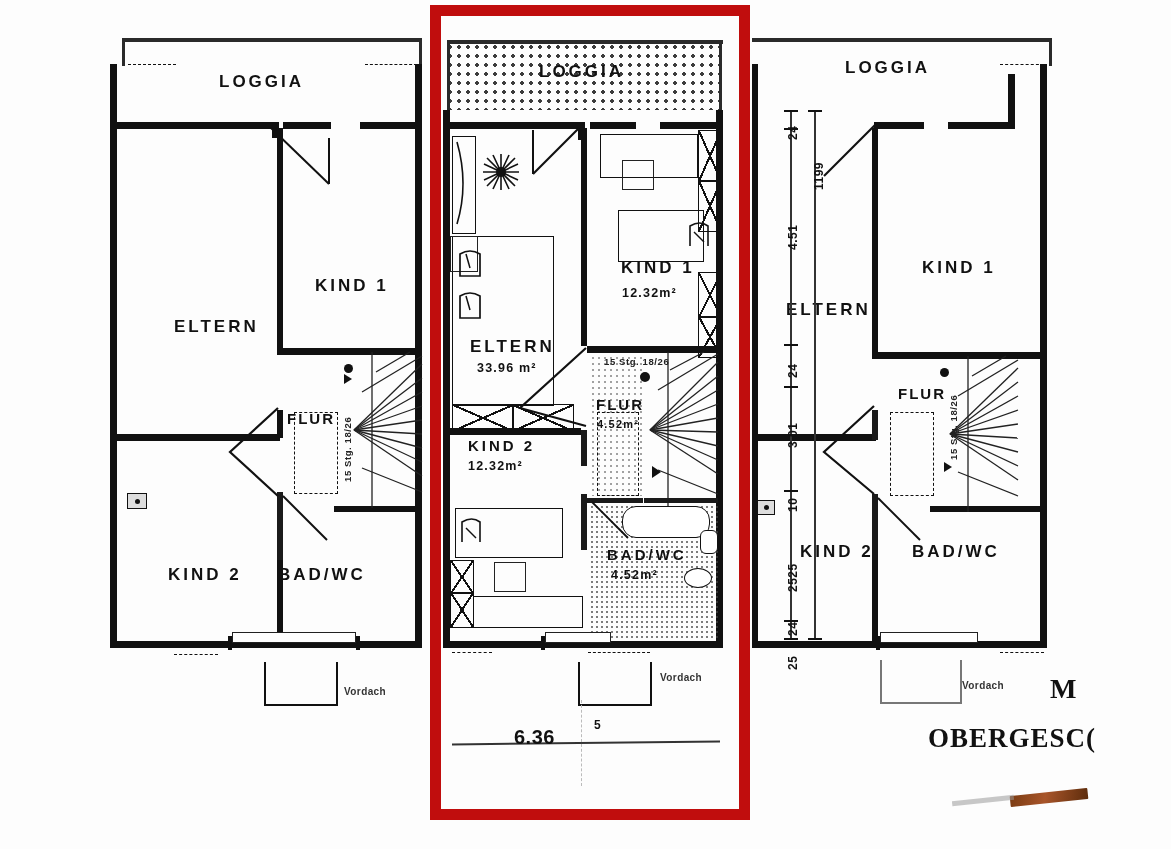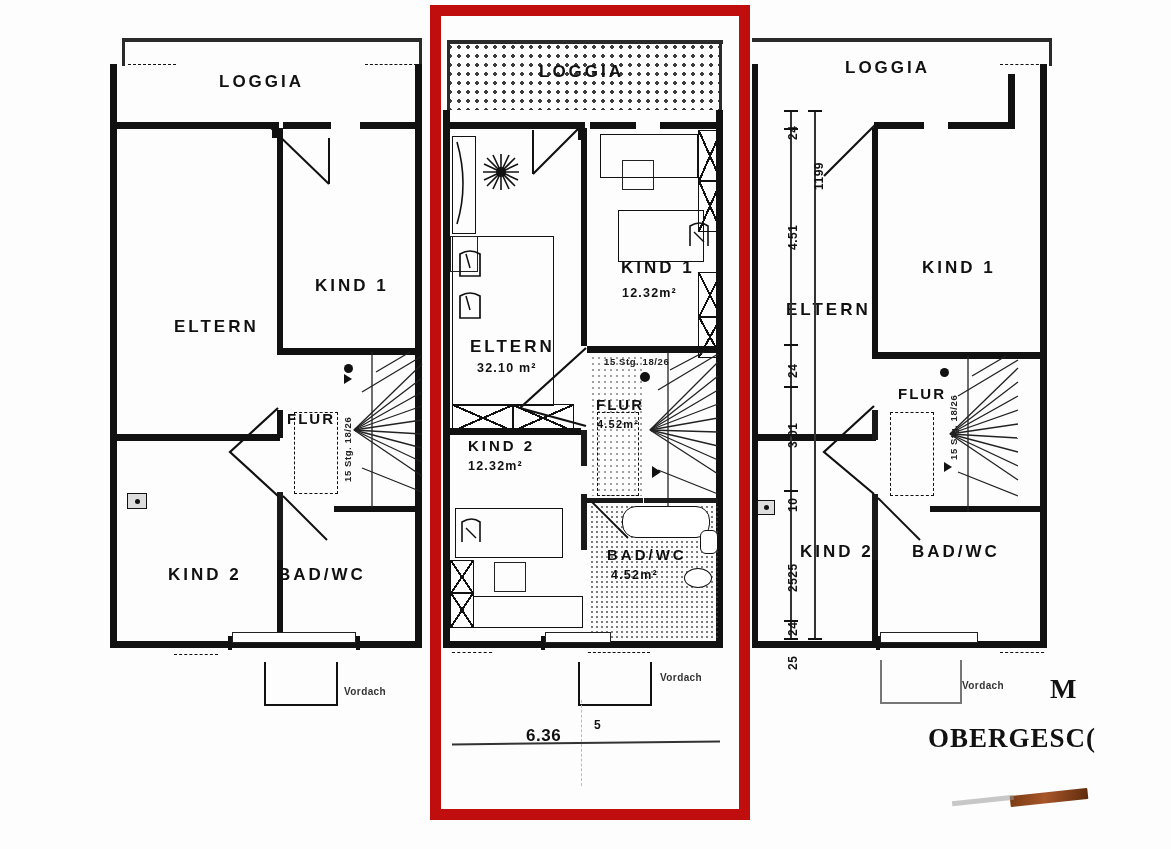--- a/index.html
+++ b/index.html
@@ -315,21 +315,21 @@
     <div class="wall" style="left:541px;top:636px;width:4px;height:14px;"></div>
     <div class="furn-thin" style="left:545px;top:632px;width:64px;height:9px;background:#fff;"></div>
     <div style="position:absolute;left:578px;top:662px;width:70px;height:42px;border:2px solid #111;border-top:none;"></div>
     <div class="dashline" style="left:452px;top:652px;width:40px;"></div>
     <div class="dashline" style="left:588px;top:652px;width:62px;"></div>
     <div class="lbl lbl-vordach" style="left:660px;top:672px;">Vordach</div>
 
     <div class="lbl lbl-room" style="left:539px;top:62px;">LOGGIA</div>
 
     <div class="lbl lbl-room" style="left:470px;top:337px;">ELTERN</div>
-    <div class="lbl lbl-area" style="left:477px;top:361px;">32.10 m²</div>
+    <div class="lbl lbl-area" style="left:477px;top:361px;">33.96 m²</div>
 
     <div class="lbl lbl-room" style="left:621px;top:258px;">KIND 1</div>
     <div class="lbl lbl-area" style="left:622px;top:286px;">12.32m²</div>
 
     <div class="lbl lbl-room" style="left:468px;top:437px;font-size:15px;">KIND 2</div>
     <div class="lbl lbl-area" style="left:468px;top:459px;">12.32m²</div>
 
     <div class="lbl lbl-room" style="left:607px;top:546px;font-size:15px;">BAD/WC</div>
     <div class="lbl lbl-area" style="left:611px;top:568px;">4.52m²</div>
 
@@ -443,21 +443,21 @@
     <div class="lbl lbl-dim rot90" style="left:786px;top:448px;">3.01</div>
     <div class="lbl lbl-dim rot90" style="left:786px;top:512px;">10</div>
     <div class="lbl lbl-dim rot90" style="left:786px;top:592px;">2525</div>
     <div class="lbl lbl-dim rot90" style="left:786px;top:636px;">24</div>
     <div class="lbl lbl-dim rot90" style="left:786px;top:670px;">25</div>
     <div class="lbl lbl-dim rot90" style="left:812px;top:190px;">1199</div>
   </div>
 
   <div>
     <div class="dimline" style="left:452px;top:742px;width:268px;height:1.6px;transform:rotate(-0.6deg);"></div>
-    <div class="lbl lbl-dim" style="left:526px;top:726px;font-size:17px;">6.36</div>
+    <div class="lbl lbl-dim" style="left:514px;top:726px;font-size:20px;">6.36</div>
     <div class="lbl lbl-dim" style="left:594px;top:718px;font-size:12px;">5</div>
     <div style="position:absolute;left:581px;top:700px;width:1px;height:86px;border-left:1px dashed #bbb;"></div>
   </div>
 
   <div>
     <div class="title-txt" style="left:1050px;top:673px;font-size:28px;letter-spacing:1px;">M</div>
     <div class="title-txt" style="left:928px;top:723px;font-size:27px;letter-spacing:1px;">OBERGESC(</div>
     <div class="swatch" style="left:1010px;top:792px;width:78px;height:11px;"></div>
     <div class="swatch-tail" style="left:952px;top:798px;width:62px;height:5px;"></div>
   </div>

